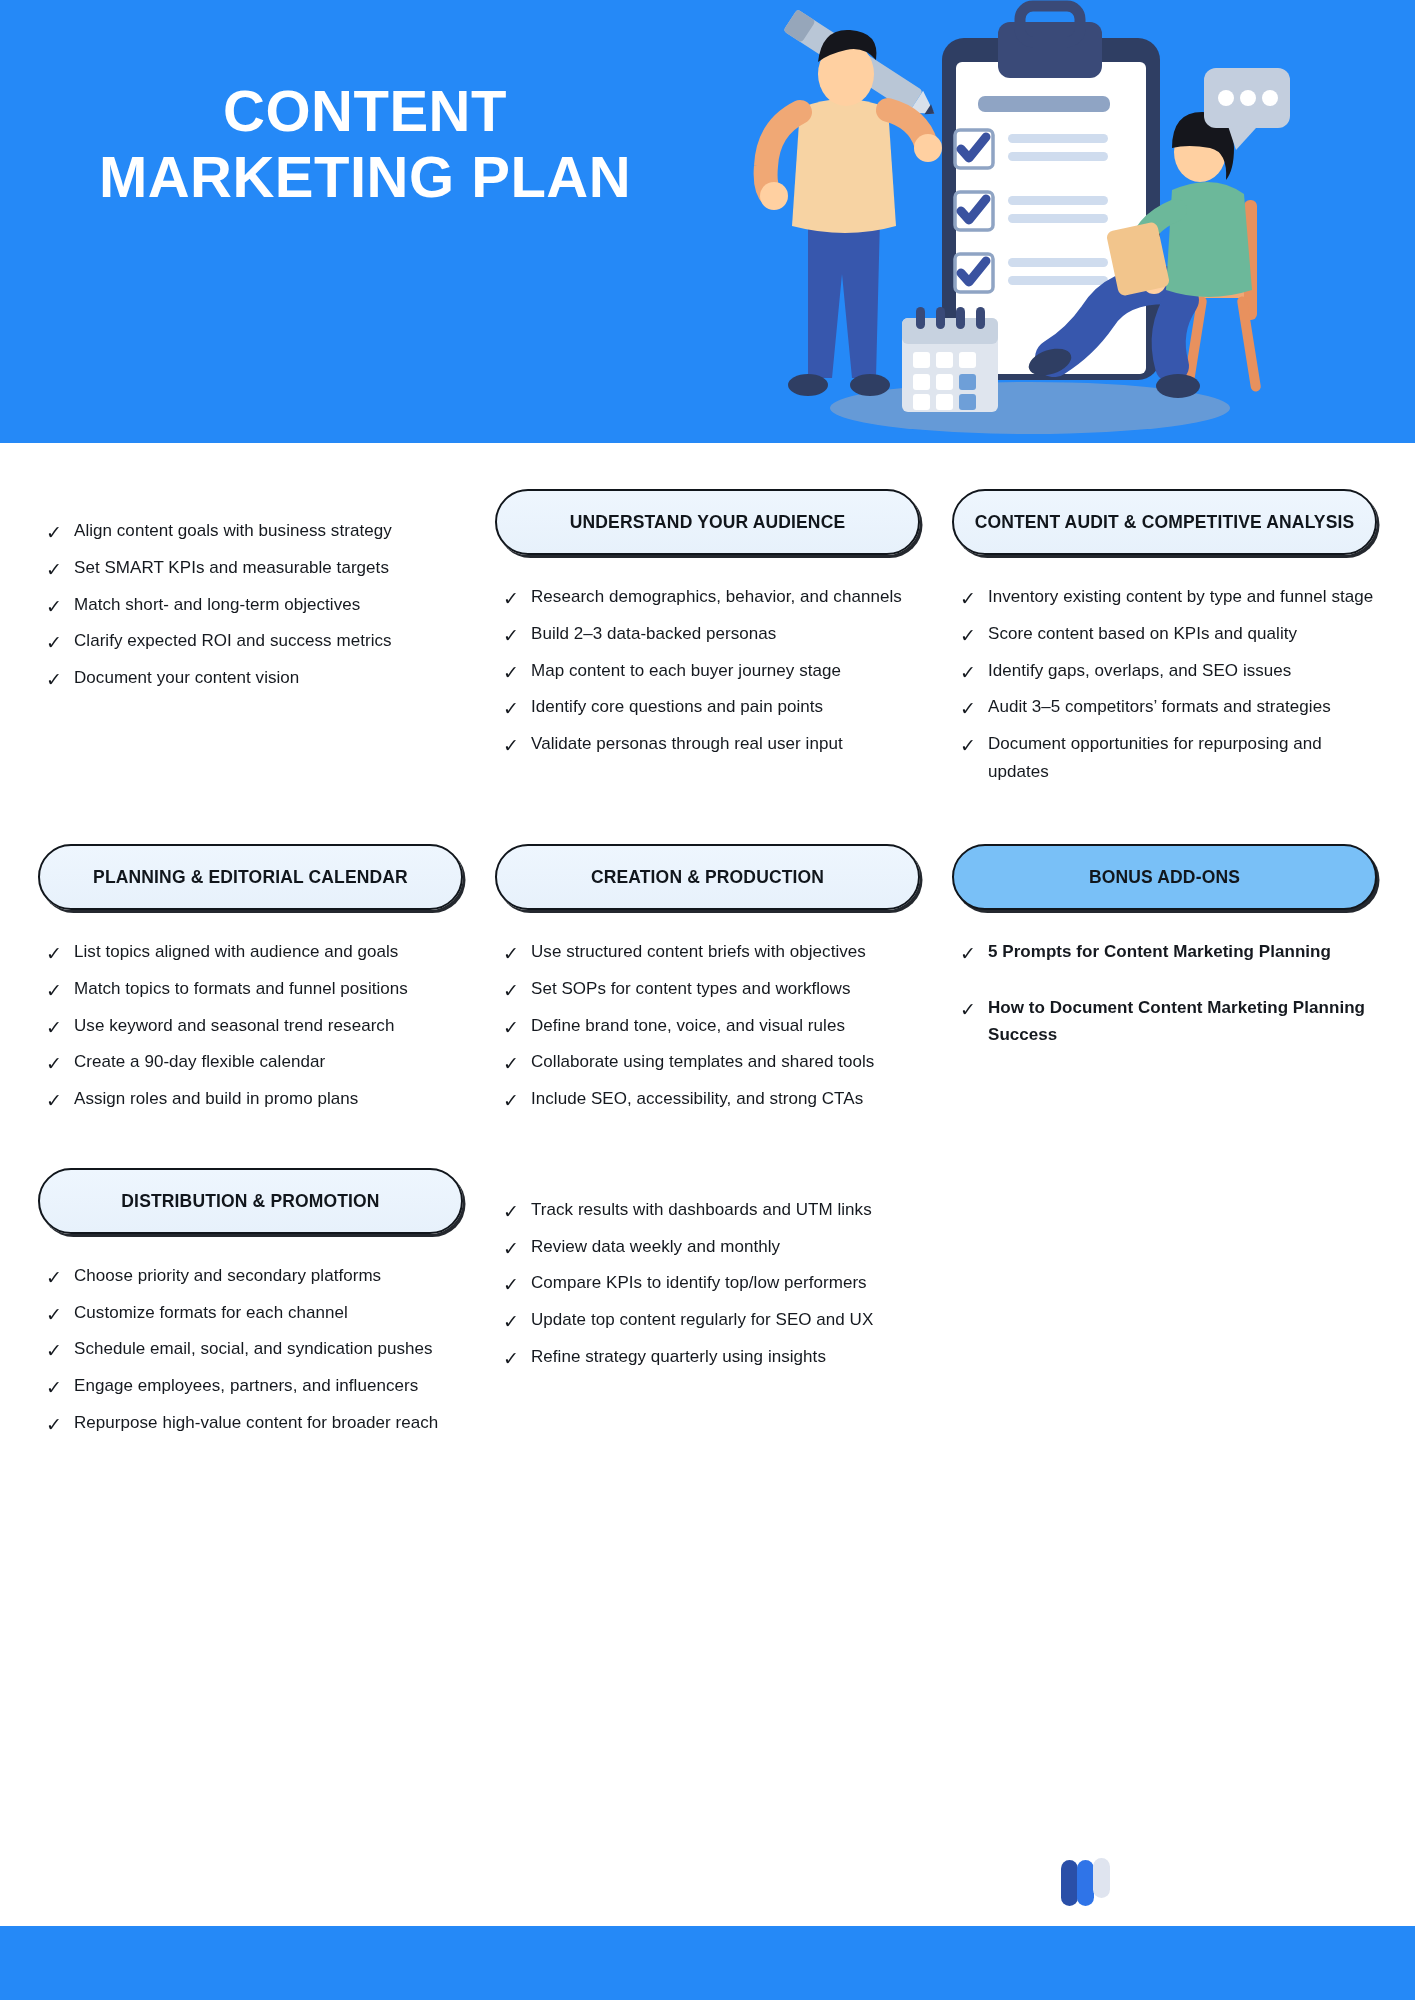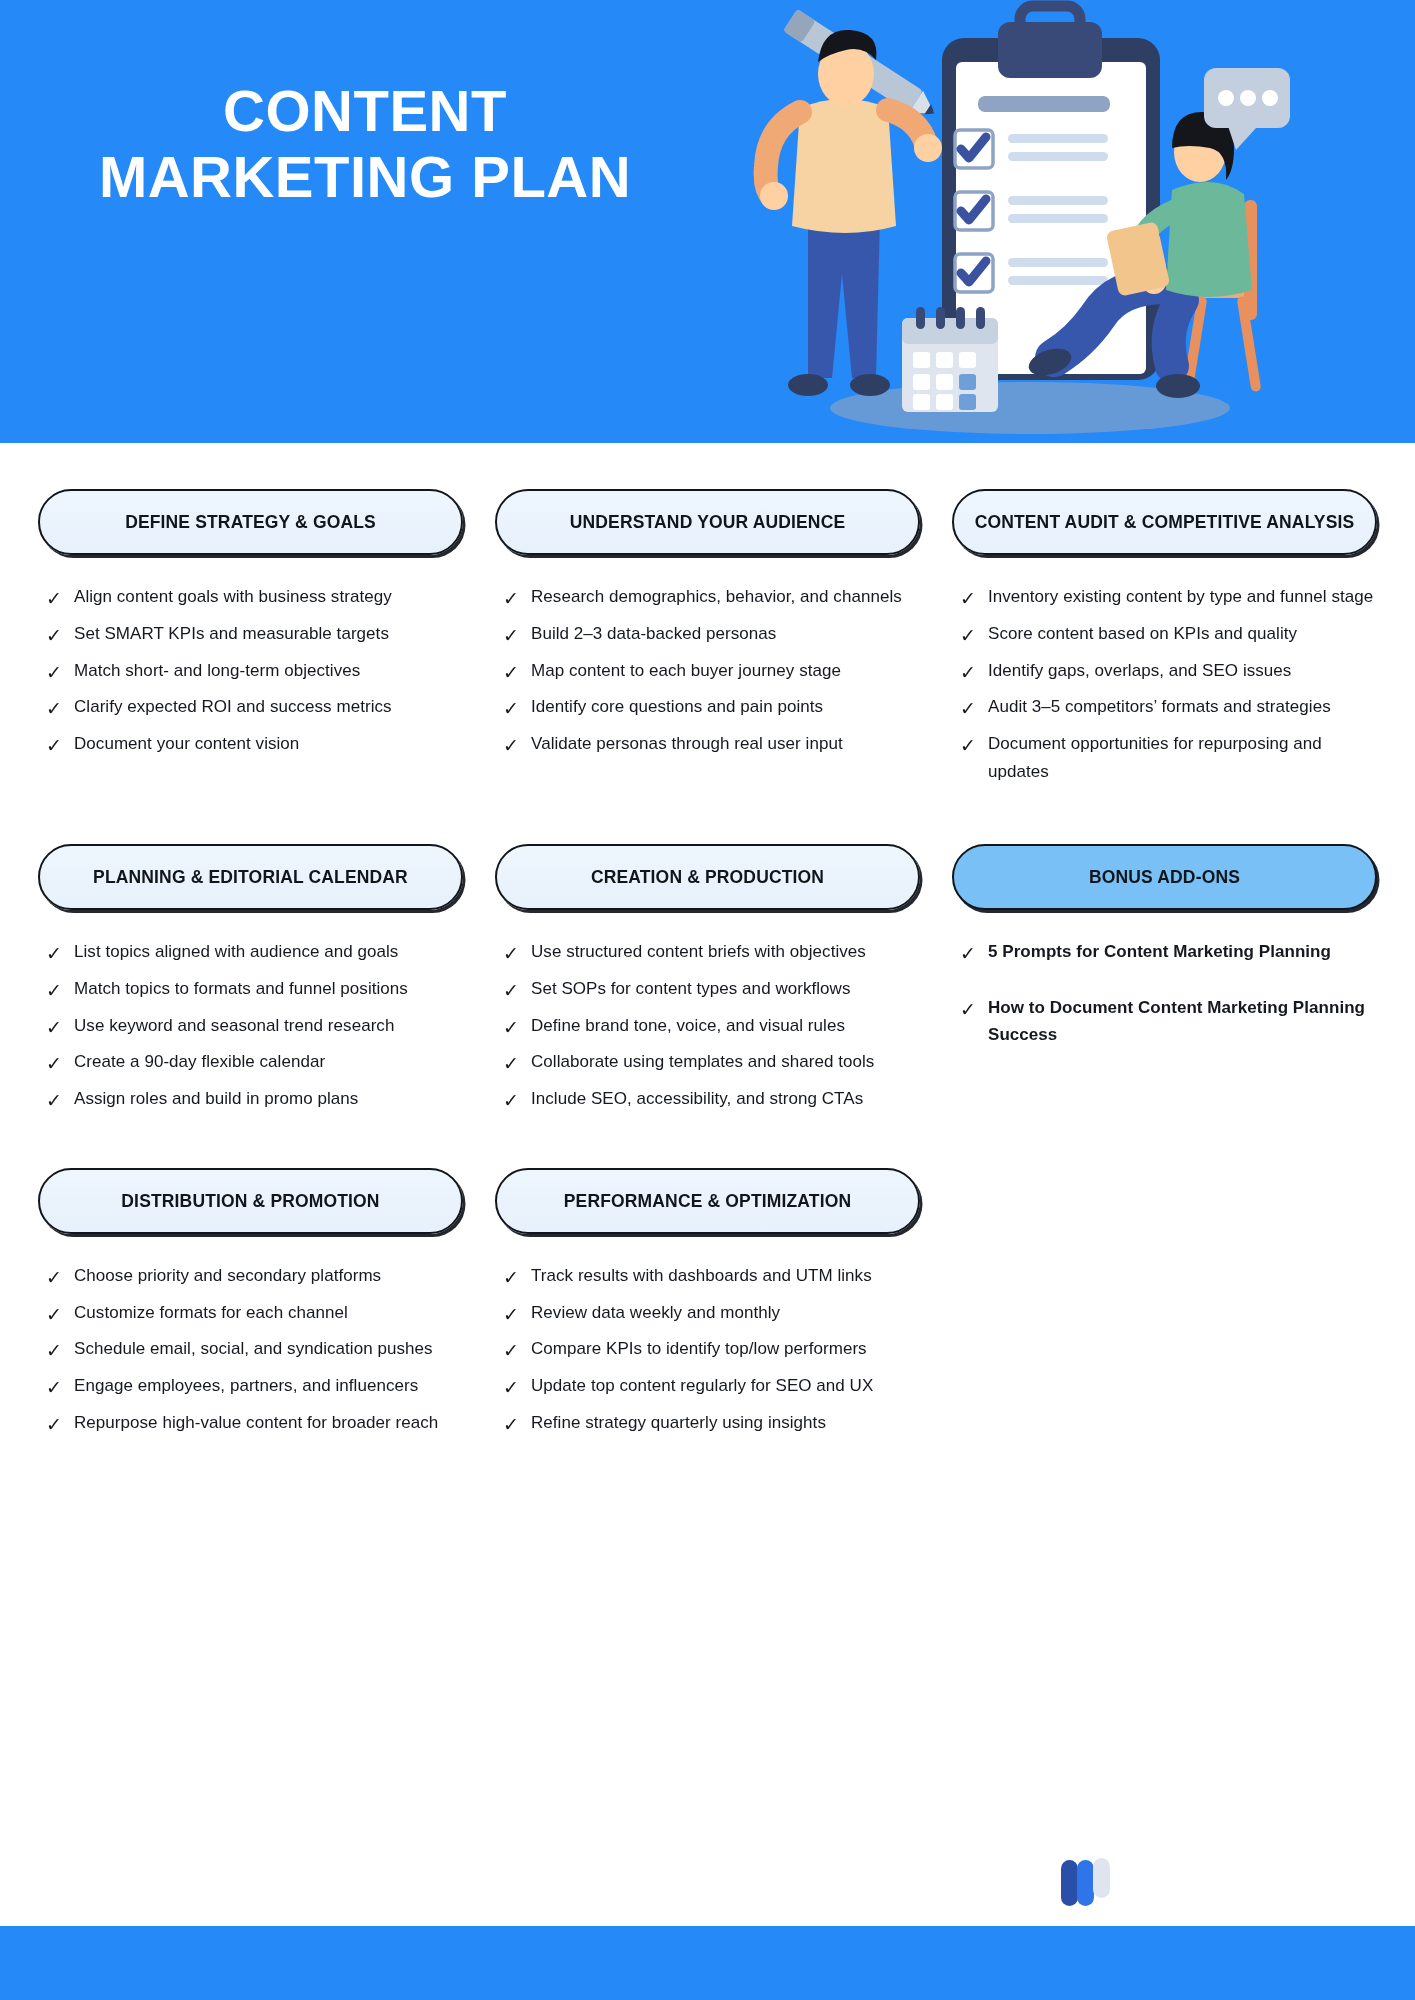--- a/index.html
+++ b/index.html
@@ -264,23 +264,20 @@
         <circle cx="540" cy="98" r="8" fill="#ffffff"></circle>
       </g>
     </svg>
   </div>
 
   <div class="content">
 
     <div class="grid-row">
 
       <div class="col">
-        <div class="pill">
-          <span class="pill-label">DEFINE STRATEGY &amp; GOALS</span>
-        </div>
         <div class="check-list">
           <div class="check-item">
             <span class="check-mark">✓</span>
             <span class="check-text">Align content goals with business strategy</span>
           </div>
           <div class="check-item">
             <span class="check-mark">✓</span>
             <span class="check-text">Set SMART KPIs and measurable targets</span>
           </div>
           <div class="check-item">
@@ -458,23 +455,20 @@
             <span class="check-text">Engage employees, partners, and influencers</span>
           </div>
           <div class="check-item">
             <span class="check-mark">✓</span>
             <span class="check-text">Repurpose high-value content for broader reach</span>
           </div>
         </div>
       </div>
 
       <div class="col">
-        <div class="pill">
-          <span class="pill-label">PERFORMANCE &amp; OPTIMIZATION</span>
-        </div>
         <div class="check-list">
           <div class="check-item">
             <span class="check-mark">✓</span>
             <span class="check-text">Track results with dashboards and UTM links</span>
           </div>
           <div class="check-item">
             <span class="check-mark">✓</span>
             <span class="check-text">Review data weekly and monthly</span>
           </div>
           <div class="check-item">

